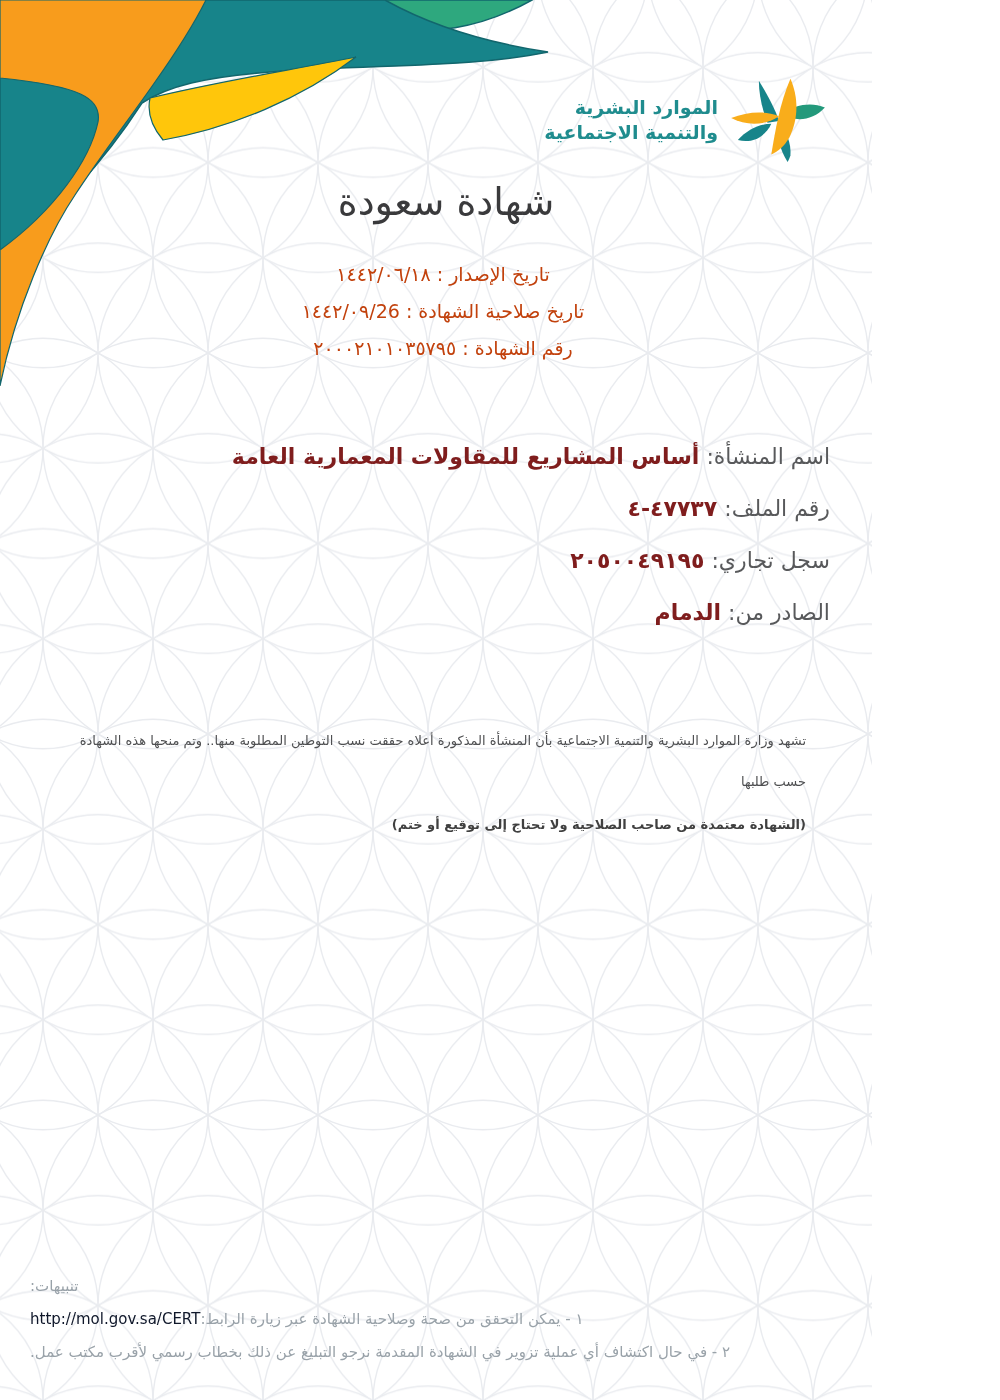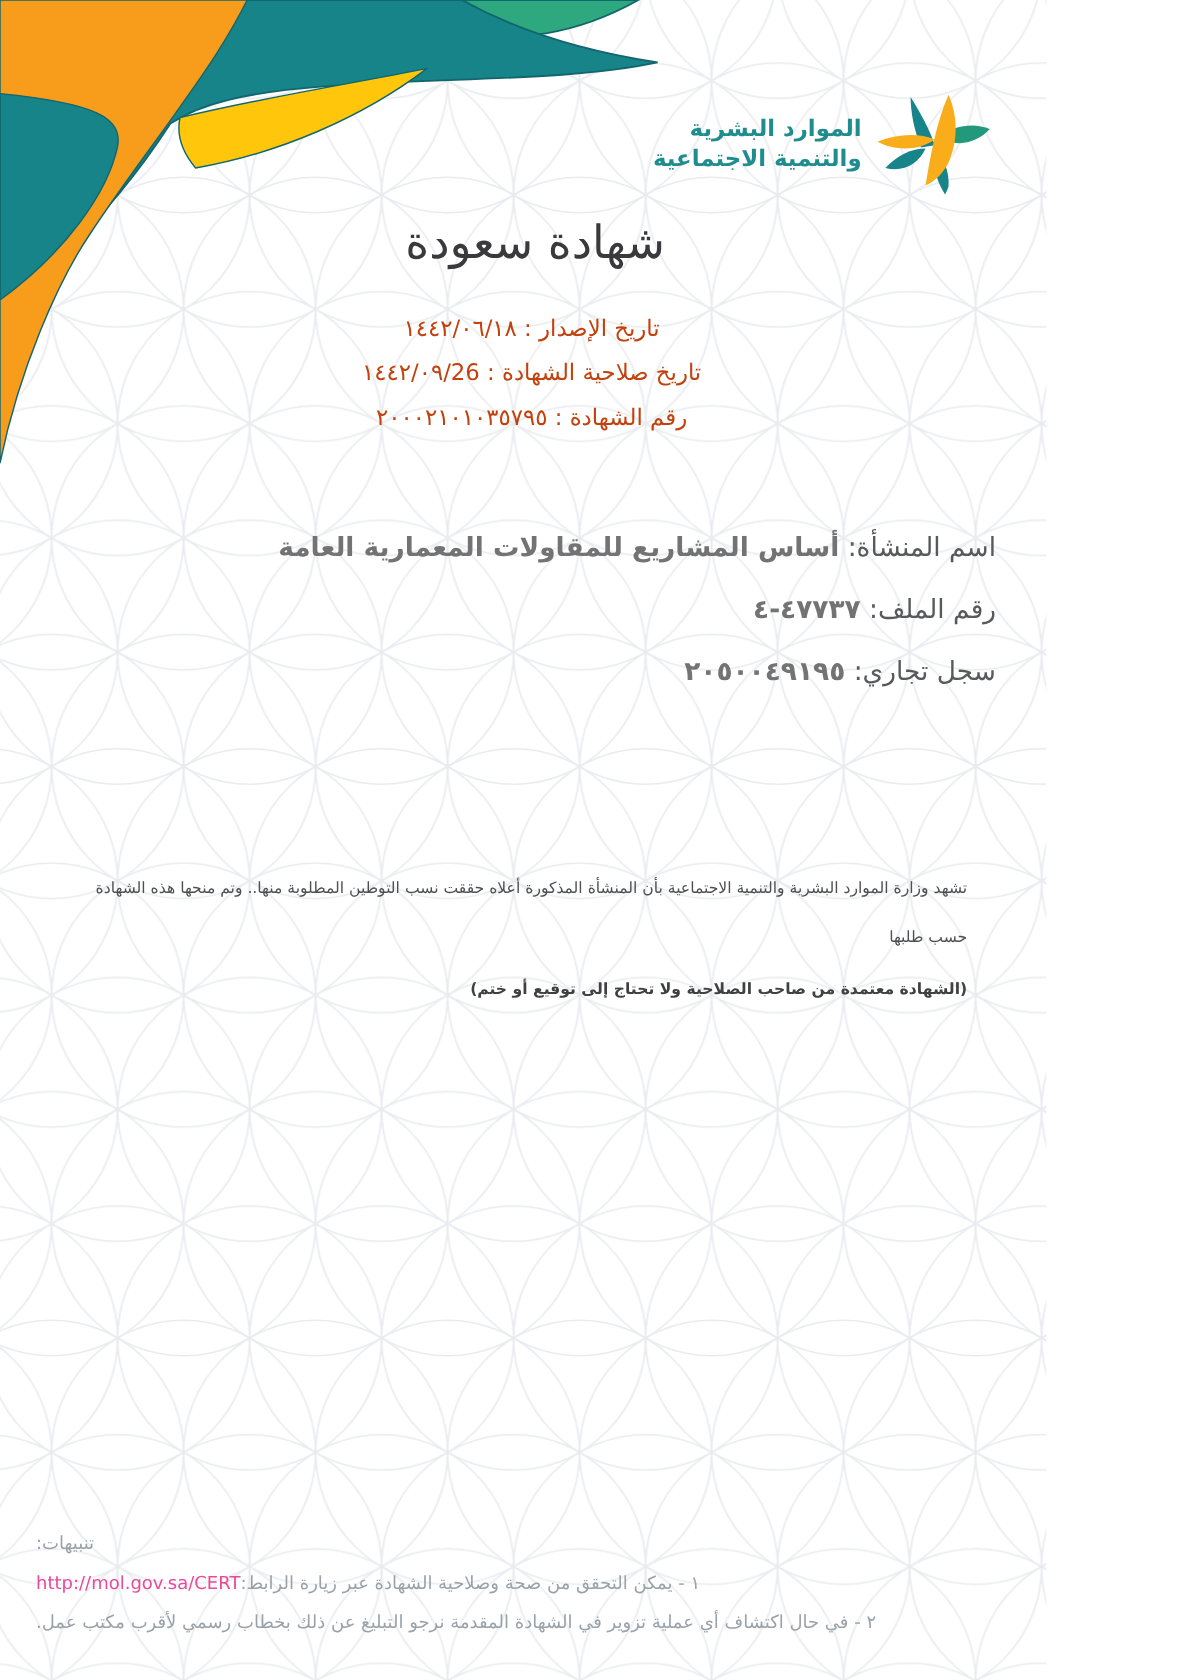--- a/index.html
+++ b/index.html
@@ -22,31 +22,31 @@
   .meta{
     position:absolute;top:256px;left:0;right:0;z-index:3;
     text-align:center;padding-left:14px;
     font-size:19px;line-height:37px;color:#c2410c;
   }
   .est{
     position:absolute;top:444px;right:42px;left:40px;z-index:3;
     text-align:right;font-size:22px;color:#58595B;
   }
   .est .row{margin-bottom:27px;}
-  .b{font-weight:bold;color:#737373;}
+  .b{font-weight:bold;color:#7f1d1d;}
   .statement-block{
     position:absolute;top:720px;right:66px;left:56px;z-index:3;
     text-align:right;font-size:13px;line-height:41px;color:#4E4F51;
   }
   .approval-note{margin-top:2px;font-weight:bold;color:#404040;}
   .footer{
     position:absolute;top:1270px;right:62px;left:30px;z-index:3;
     text-align:left;font-size:15px;line-height:33px;color:#99A2A9;
   }
-  .footer .url{color:#ec4899;text-decoration:none;}
+  .footer .url{color:#0f172a;text-decoration:none;}
 </style>
 </head>
 <body>
 
 <div class="page">
 
   <svg class="bg-pattern" width="1000" height="1400" aria-hidden="true">
     <defs>
       <pattern id="fol" x="-12" y="-28" width="110" height="190.5" patternUnits="userSpaceOnUse">
         <g fill="none" stroke="#E9EBEF" stroke-width="1.4">
@@ -101,20 +101,24 @@
       <span class="b">أساس المشاريع للمقاولات المعمارية العامة</span>
     </div>
     <div class="row">
       <span>رقم الملف:</span>
       <span class="b" dir="ltr">٤٧٧٣٧-٤</span>
     </div>
     <div class="row">
       <span>سجل تجاري:</span>
       <span class="b" dir="ltr">٢٠٥٠٠٤٩١٩٥</span>
     </div>
+    <div class="row">
+      <span>الصادر من:</span>
+      <span class="b">الدمام</span>
+    </div>
   </div>
 
   <div class="statement-block">
     <div>تشهد وزارة الموارد البشرية والتنمية الاجتماعية بأن المنشأة المذكورة أعلاه حققت نسب التوطين المطلوبة منها.. وتم منحها هذه الشهادة حسب طلبها</div>
     <div class="approval-note">(الشهادة معتمدة من صاحب الصلاحية ولا تحتاج إلى توقيع أو ختم)</div>
   </div>
 
   <div class="footer">
     <div>تنبيهات:</div>
     <div>

